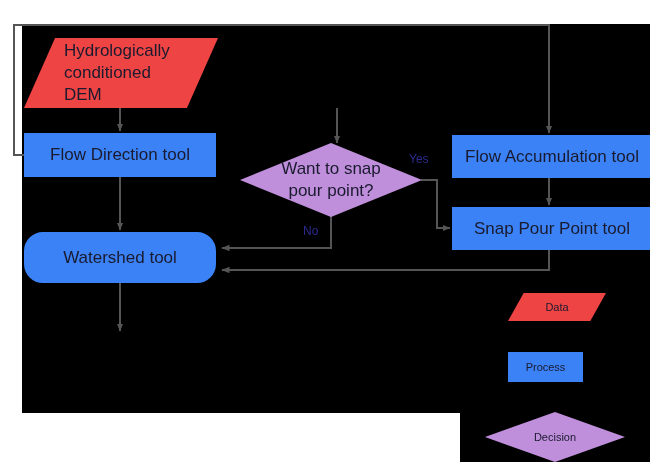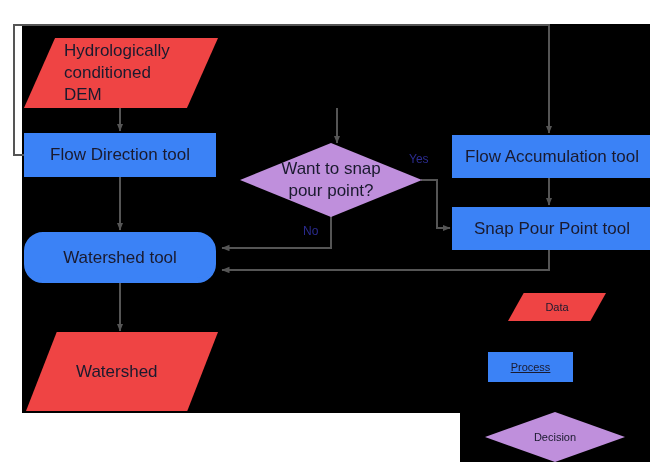--- a/index.html
+++ b/index.html
@@ -151,32 +151,29 @@
   </div>
 
   <div class="node process t-lg" style="left:452px; top:207px; width:200px; height:43px;">
     <span>Snap Pour Point tool</span>
   </div>
 
   <div class="node process t-lg" style="left:24px; top:232px; width:192px; height:51px;border-radius:19px;">
     <span>Watershed tool</span>
   </div>
 
-  <div class="node data t-lg" style="left:26px; top:332px; width:192px; height:79px; padding-left:50px;">
-    <span>Watershed</span>
-  </div>
 
   <div class="label-tiny" style="left:409px; top:152px;">Yes</div>
   <div class="label-tiny" style="left:303px; top:224px;">No</div>
 
   <div class="legend-item data" style="left:508px; top:293px; width:98px; height:28px;">
     <span>Data</span>
   </div>
 
-  <div class="legend-item process" style="left:488px; top:352px; width:85px; height:30px;text-decoration:underline;">
+  <div class="legend-item process" style="left:508px; top:352px; width:75px; height:30px;">
     <span>Process</span>
   </div>
 
   <div class="legend-item decision" style="left:485px; top:412px; width:140px; height:50px;">
     <span>Decision</span>
   </div>
 
 </div>
 
 </body></html>

